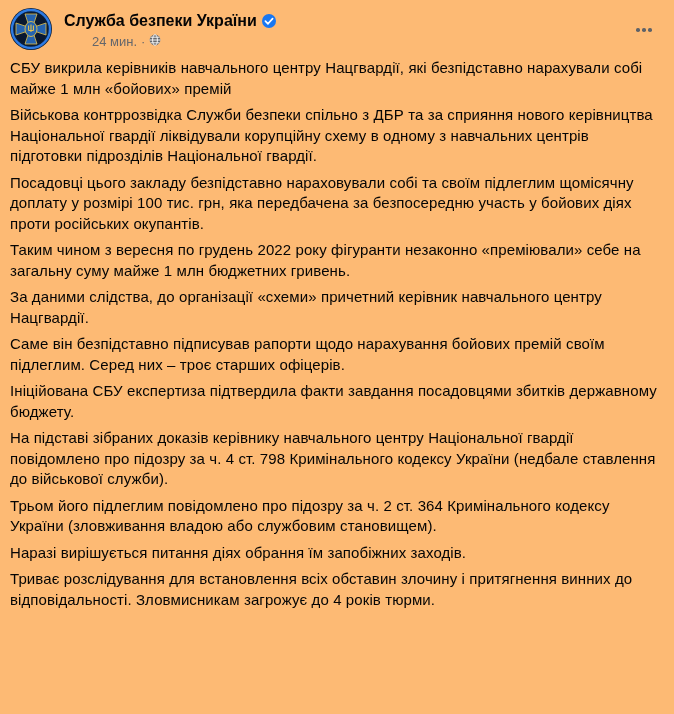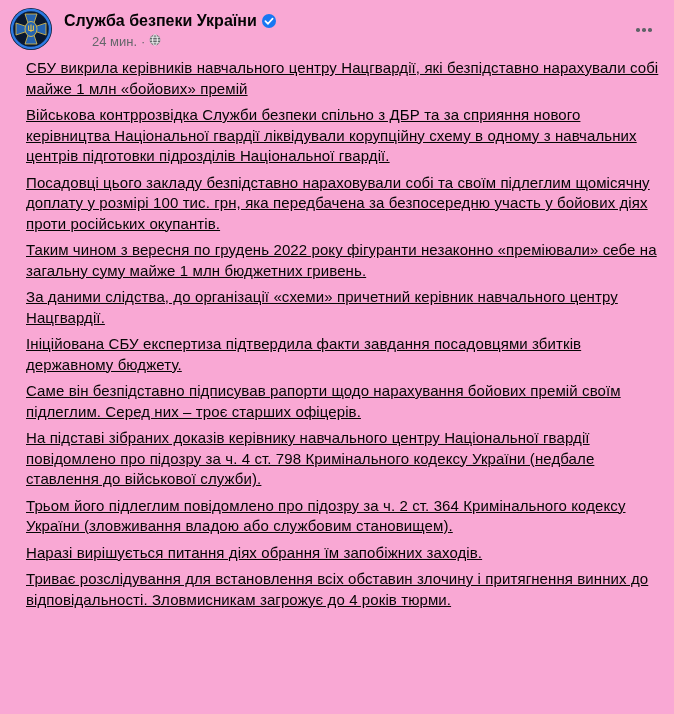--- a/index.html
+++ b/index.html
@@ -7,21 +7,21 @@
   body {
     font-family: "Liberation Sans", sans-serif;
     width: 674px;
     height: 714px;
     overflow: hidden;
     color: #050505;
   }
   .post {
     width: 674px;
     height: 714px;
-    background: #f9a8d4;
+    background: #fdba74;
     position: relative;
   }
   
   .post-header {
     display: flex;
     align-items: flex-start;
     padding: 8px 16px 4px 10px;
     position: relative;
   }
   .avatar-btn {
@@ -88,22 +88,21 @@
     border: none;
   }
   .more-options .dot {
     width: 3.5px;
     height: 3.5px;
     border-radius: 50%;
     background: #5f6368;
   }
   
   .post-body {
-    padding: 4px 12px 0 26px;
-    text-decoration: underline;
+    padding: 4px 12px 0 10px;
   }
   .post-body p {
     font-size: 15px;
     line-height: 20.5px;
     color: #050505;
     margin-bottom: 6px;
     letter-spacing: 0.1px;
   }
 </style>
 </head>
@@ -156,21 +155,21 @@
       <span class="dot"></span>
     </button>
   </div>
 
   <div class="post-body">
       <p>СБУ викрила керівників навчального центру Нацгвардії, які безпідставно нарахували собі майже 1 млн «бойових» премій</p>
       <p>Військова контррозвідка Служби безпеки спільно з ДБР та за сприяння нового керівництва Національної гвардії ліквідували корупційну схему в одному з навчальних центрів підготовки підрозділів Національної гвардії.</p>
       <p>Посадовці цього закладу безпідставно нараховували собі та своїм підлеглим щомісячну доплату у розмірі 100 тис. грн, яка передбачена за безпосередню участь у бойових діях проти російських окупантів.</p>
       <p>Таким чином з вересня по грудень 2022 року фігуранти незаконно «преміювали» себе на загальну суму майже 1 млн бюджетних гривень.</p>
       <p>За даними слідства, до організації «схеми» причетний керівник навчального центру Нацгвардії.</p>
+      <p>Саме він безпідставно підписував рапорти щодо нарахування бойових премій своїм підлеглим. Серед них – троє старших офіцерів.</p>
       <p>Ініційована СБУ експертиза підтвердила факти завдання посадовцями збитків державному бюджету.</p>
-      <p>Саме він безпідставно підписував рапорти щодо нарахування бойових премій своїм підлеглим. Серед них – троє старших офіцерів.</p>
       <p>На підставі зібраних доказів керівнику навчального центру Національної гвардії повідомлено про підозру за ч. 4 ст. 798 Кримінального кодексу України (недбале ставлення до військової служби).</p>
       <p>Трьом його підлеглим повідомлено про підозру за ч. 2 ст. 364 Кримінального кодексу України (зловживання владою або службовим становищем).</p>
       <p>Наразі вирішується питання діях обрання їм запобіжних заходів.</p>
       <p>Триває розслідування для встановлення всіх обставин злочину і притягнення винних до відповідальності. Зловмисникам загрожує до 4 років тюрми.</p>
     </div>
 
 </div>
 
 </body></html>

